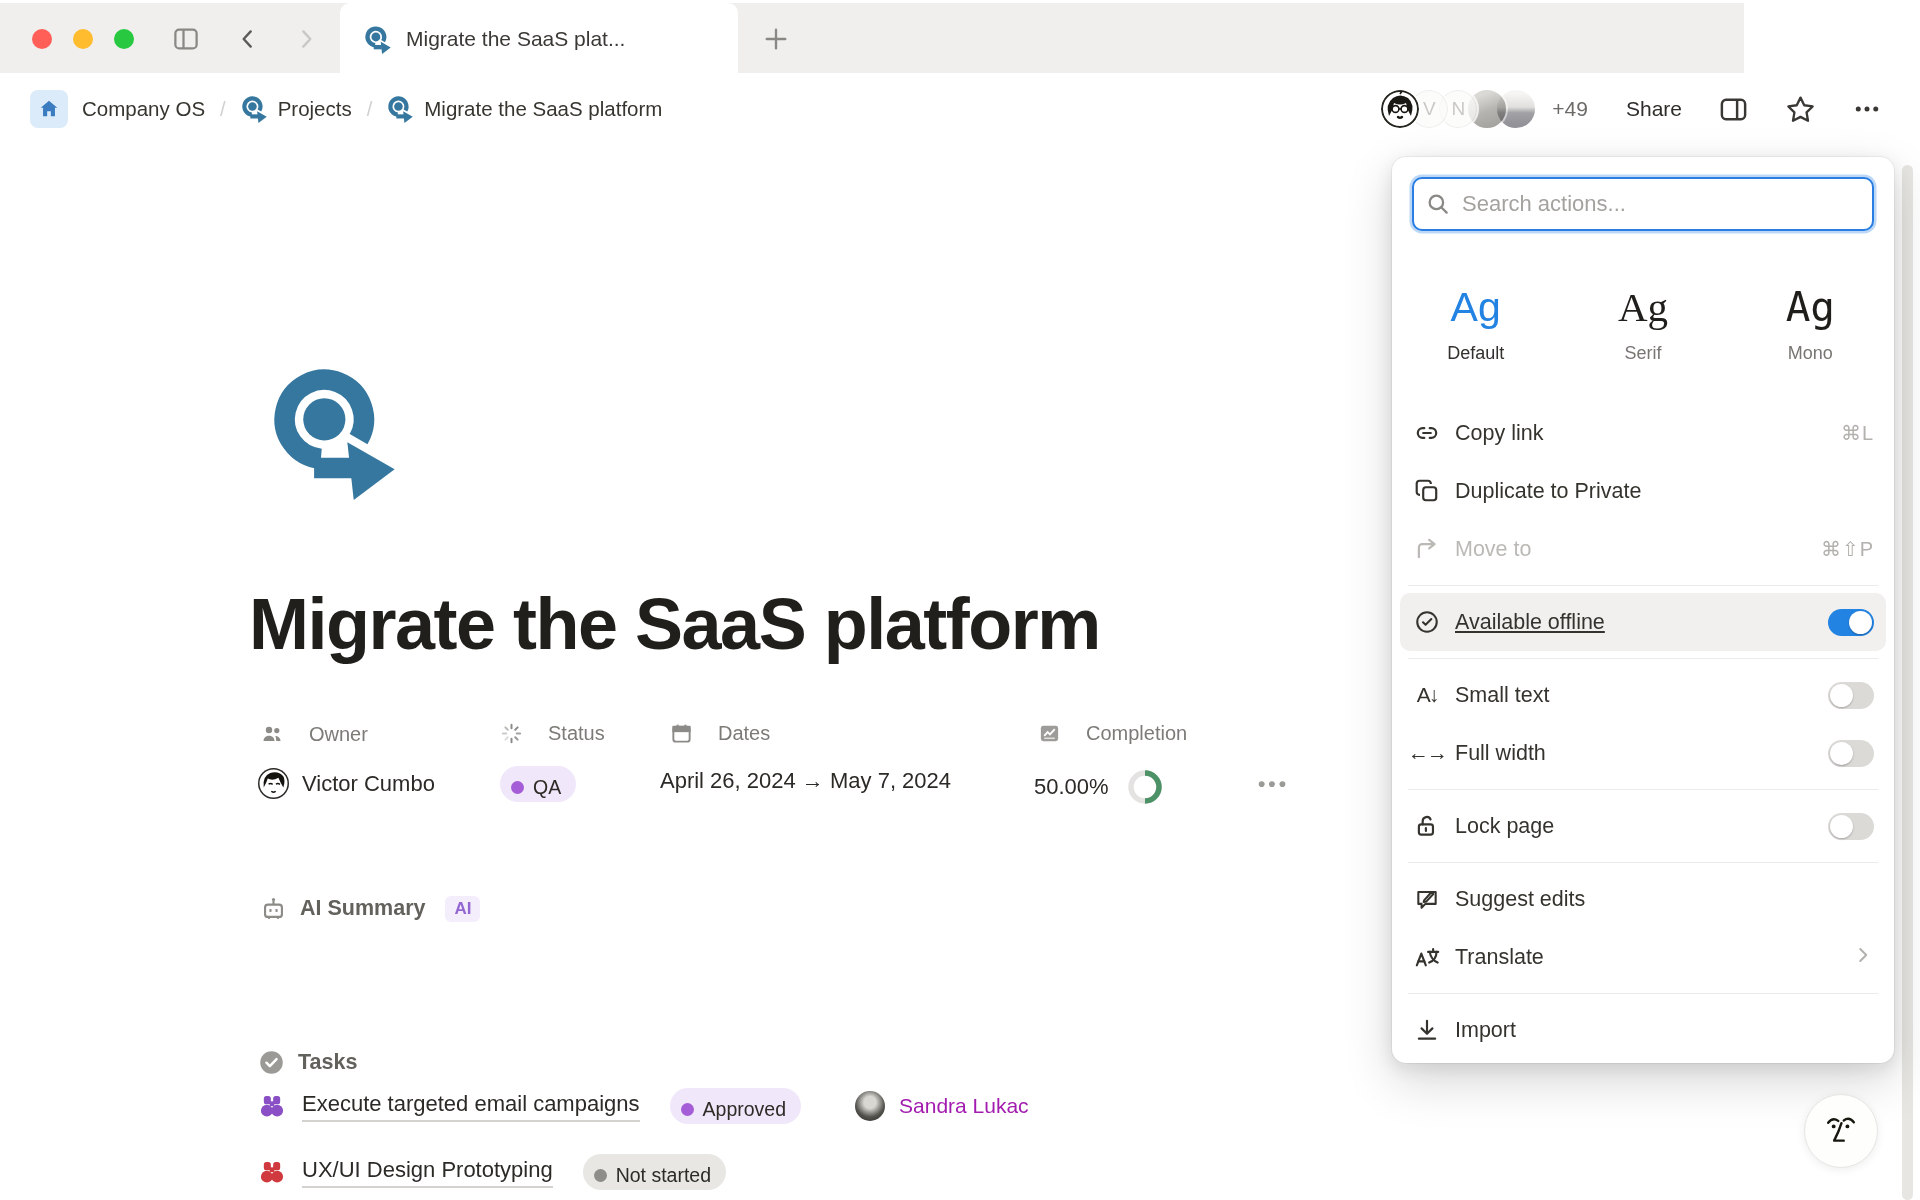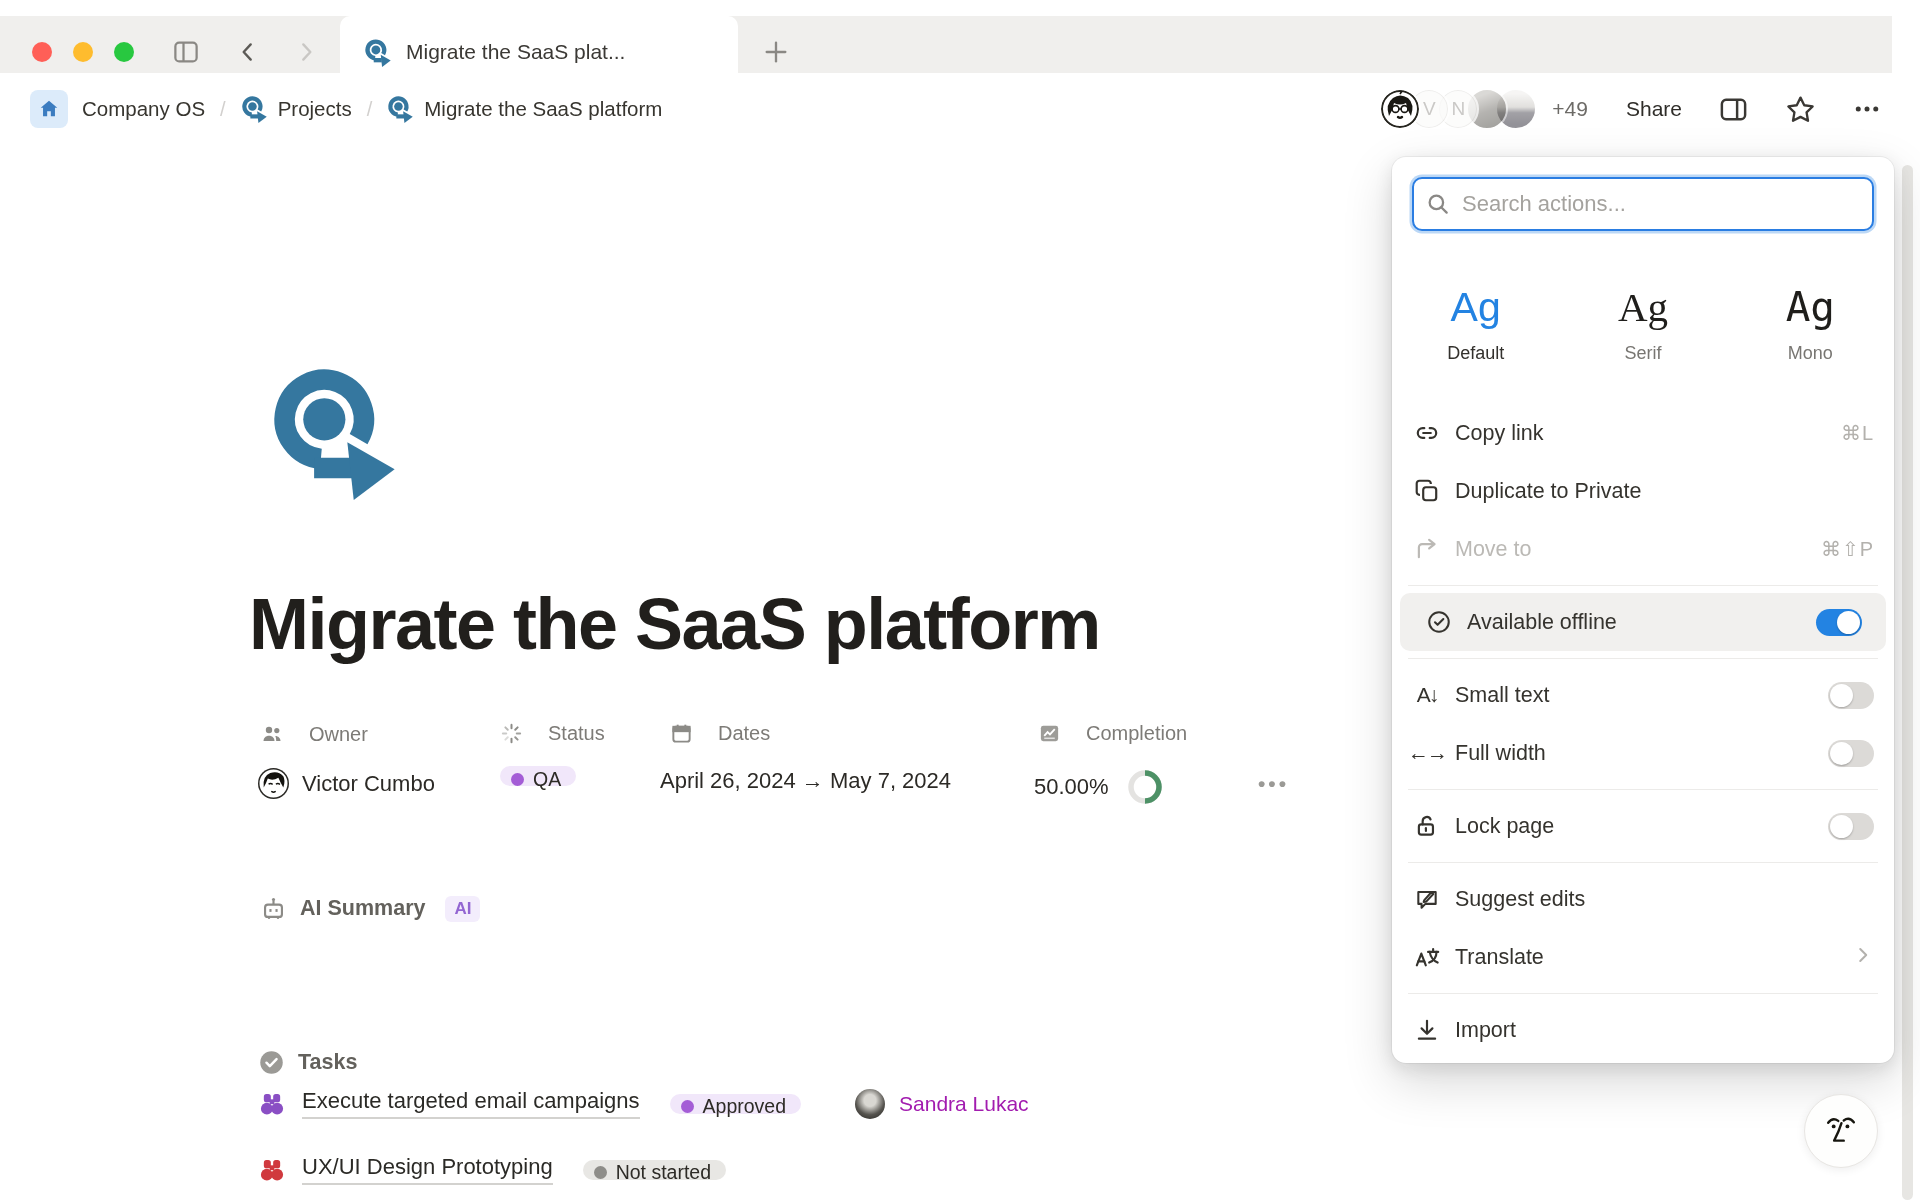--- a/index.html
+++ b/index.html
@@ -1,21 +1,21 @@
 <!DOCTYPE html>
 <html><head>
 <meta charset="utf-8">
 <style>
   * { margin:0; padding:0; box-sizing:border-box; }
   html,body { background:#ffffff; }
   .stage { position:relative; width:1920px; height:1200px; background:#fff;
            font-family:"Liberation Sans", sans-serif; overflow:hidden; color:#37352f; }
 
   
-  .tabbar { position:absolute; left:0; top:16px; width:1892px; height:72px;
+  .tabbar { position:absolute; left:0; top:3px; width:1744px; height:72px;
             background:#f0efed; border-bottom:1px solid #e4e2e0; }
   .lights { position:absolute; left:32px; top:26px; display:flex; gap:21px; }
   .light { width:20px; height:20px; border-radius:50%; }
   .l-red{ background:#ff5f57; } .l-yellow{ background:#febc2e; } .l-green{ background:#28c840; }
   .tb-ic { position:absolute; top:18px; width:36px; height:36px; display:flex; align-items:center; justify-content:center; }
   .tab { position:absolute; left:340px; top:0; width:398px; height:72px; background:#ffffff;
          border-radius:10px 10px 0 0; display:flex; align-items:center; padding:0 24px; gap:15px; }
   .tab-title { font-size:21px; color:#3b3935; font-weight:500; white-space:nowrap; }
 
   
@@ -42,21 +42,21 @@
   
   .page-logo { position:absolute; left:268px; top:358px; }
   .page-title { position:absolute; left:249px; top:583px; font-size:72px; font-weight:700;
                 letter-spacing:-1.5px; color:#211f1c; white-space:nowrap; }
 
   .prop-label { position:absolute; display:flex; align-items:center; gap:25px;
                 font-size:20px; font-weight:500; color:#7d7b77; }
   .prop-value { position:absolute; display:flex; align-items:center; font-size:22px; color:#2c2a26; }
   .mini-face { width:31px; height:31px; border-radius:50%; background:#fff;
                box-shadow:inset 0 0 0 1.5px #2a2925; overflow:hidden; flex:none; }
-  .pill { display:inline-flex; align-items:center; gap:9px; height:20px; border-radius:18px;
+  .pill { display:inline-flex; align-items:center; gap:9px; height:36px; border-radius:18px;
           padding:6px 15px 0 11px; font-size:19.5px; color:#2d2b26; }
   .pill-dot { width:13px; height:13px; border-radius:50%; }
   .pill-purple { background:#f1e7fa; } .pill-purple .pill-dot { background:#a45dd6; }
   .pill-gray { background:#e8e7e4; } .pill-gray .pill-dot { background:#8e8d89; }
   .prop-dots { position:absolute; left:1258px; top:772px; color:#9b9a96; font-size:21px;
                letter-spacing:3px; font-weight:700; cursor:pointer; }
 
   .sec-head { position:absolute; display:flex; align-items:center; gap:13px;
               font-size:21.5px; font-weight:600; color:#63615c;margin-top:17px; }
   .ai-badge { background:#f3edfc; color:#9366d2; font-size:17px; font-weight:700;
@@ -92,21 +92,21 @@
   .ag-mono { font-family:"DejaVu Sans Mono", monospace; }
   .font-label { font-size:18px; color:#787672; }
   .font-opt.sel .font-label { color:#33312d; }
   .menu-items { padding-top:6px; }
   .mi { height:58px; display:flex; align-items:center; padding:0 20px; font-size:21.5px;
         color:#35332e; cursor:pointer; }
   .mi .ic { width:30px; display:flex; justify-content:center; flex:none; }
   .mi .lbl { margin-left:13px; white-space:nowrap; }
   .mi .right { margin-left:auto; color:#b3b1ad; font-size:20px; letter-spacing:1px; }
   .mi.disabled { color:#bbb9b5; }
-  .mi.hl { background:#f1f0ee; border-radius:10px; margin:0 8px; padding:0 24px; }
+  .mi.hl { background:#f1f0ee; border-radius:10px; margin:0 8px; padding:0 12px;text-decoration:underline; }
   .divider { height:1px; background:#ecebe9; margin:7px 16px; }
   .toggle { width:46px; height:27px; border-radius:14px; position:relative; margin-left:auto; flex:none; cursor:pointer; }
   .toggle .knob { position:absolute; top:2px; width:23px; height:23px; border-radius:50%; background:#fff;
                   box-shadow:0 1px 2px rgba(0,0,0,.25); }
   .toggle.on { background:#2383e2; } .toggle.on .knob { right:2px; }
   .toggle.off { background:#dcdad7; } .toggle.off .knob { left:2px; }
   .glyph-ic { font-size:21px; color:#35332e; letter-spacing:-2px; white-space:nowrap; }
 
   
   .scrollbar { position:absolute; right:7px; top:165px; width:11px; height:1035px;

